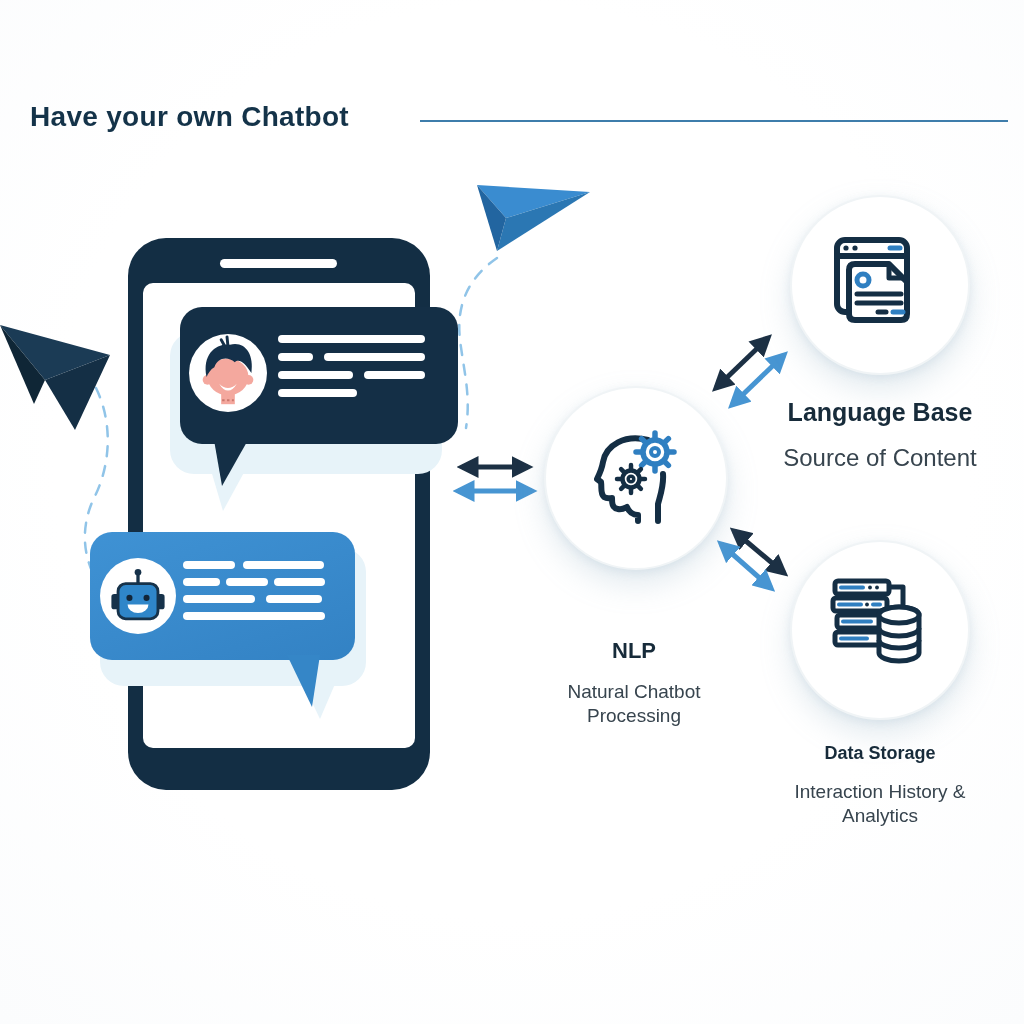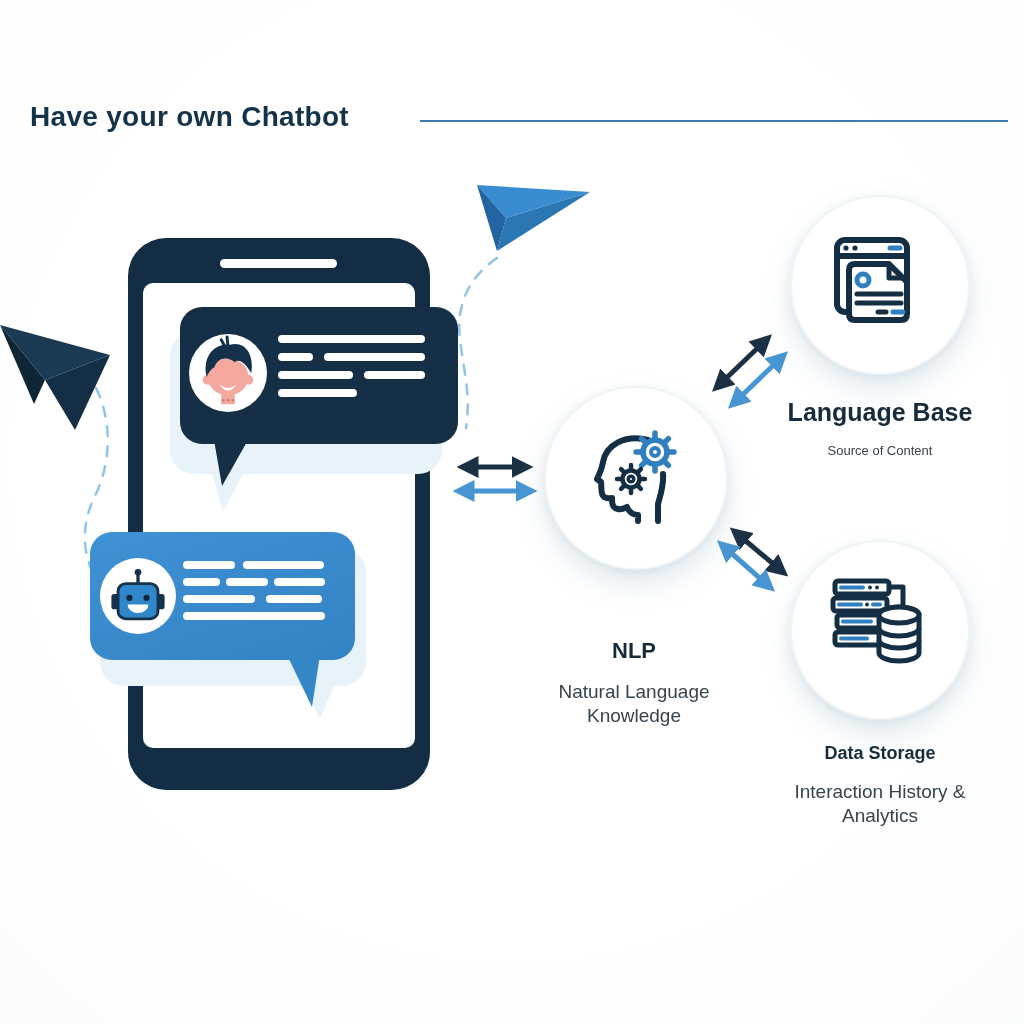--- a/index.html
+++ b/index.html
@@ -180,42 +180,42 @@
     </g>
 
     <g stroke="#142e44" stroke-width="4.5" stroke-linecap="round" fill="none">
       <circle cx="61" cy="67" r="8.5"></circle>
       <circle cx="61" cy="67" r="2.8" stroke-width="3.5"></circle>
       <path d="M70.5 67 L75 67 M67.7 73.7 L70.9 76.9 M61 76.5 L61 81 M54.3 73.7 L51.1 76.9 M51.5 67 L47 67 M54.3 60.3 L51.1 57.1 M61 57.5 L61 53 M67.7 60.3 L70.9 57.1"></path>
     </g>
   </svg>
   <div class="abs label-block" style="left:514px;top:592px;width:240px;">
     <div class="node-title" style="font-size:22px;margin-top:46px;">NLP</div>
-    <div class="node-sub" style="font-size:19px;width:180px;margin:16px auto 0;">Natural Language Knowledge</div>
+    <div class="node-sub" style="font-size:19px;width:180px;margin:16px auto 0;">Natural Chatbot Processing</div>
   </div>
 
   <div class="abs node-circle" style="left:790px;top:195px;width:176px;height:176px;"></div>
   <svg class="abs" style="left:823px;top:228px;" width="110" height="110" viewBox="0 0 110 110">
     <g fill="none" stroke="#142e44" stroke-width="6" stroke-linecap="round" stroke-linejoin="round">
       <rect x="14" y="12" width="70" height="72" rx="8"></rect>
       <path d="M14 28 H84"></path>
     </g>
     <circle cx="23" cy="20" r="2.6" fill="#142e44"></circle>
     <circle cx="32" cy="20" r="2.6" fill="#142e44"></circle>
     <path d="M67 20 H77" stroke="#2f7fc1" stroke-width="5" stroke-linecap="round"></path>
     <path d="M32 36 H66 L84 54 V86 Q84 92 78 92 H32 Q26 92 26 86 V42 Q26 36 32 36 Z" fill="#ffffff" stroke="#142e44" stroke-width="6" stroke-linejoin="round"></path>
     <path d="M66 36 V50 H84" fill="none" stroke="#142e44" stroke-width="5" stroke-linejoin="round"></path>
     <circle cx="40" cy="52" r="6" fill="none" stroke="#2f7fc1" stroke-width="5"></circle>
     <path d="M34 66 H78 M34 75 H78" stroke="#142e44" stroke-width="5" stroke-linecap="round"></path>
     <path d="M55 84 H63" stroke="#142e44" stroke-width="5" stroke-linecap="round"></path>
     <path d="M70 84 H80" stroke="#2f7fc1" stroke-width="5" stroke-linecap="round"></path>
   </svg>
   <div class="abs label-block" style="left:740px;top:398px;width:280px;">
     <div class="node-title" style="font-size:25px;">Language Base</div>
-    <div class="node-sub" style="font-size:13px;margin-top:16px;">Source of Content</div>
+    <div class="node-sub" style="font-size:24px;margin-top:16px;">Source of Content</div>
   </div>
 
   <div class="abs node-circle" style="left:790px;top:540px;width:176px;height:176px;"></div>
   <svg class="abs" style="left:823px;top:573px;" width="110" height="110" viewBox="0 0 110 110">
     <path d="M66 14 H80 V38" fill="none" stroke="#142e44" stroke-width="5" stroke-linejoin="round"></path>
     <g fill="#ffffff" stroke="#142e44" stroke-width="5" stroke-linejoin="round">
       <rect x="12" y="8" width="54" height="13" rx="3"></rect>
       <rect x="10" y="25" width="54" height="13" rx="3"></rect>
       <rect x="14" y="42" width="54" height="13" rx="3"></rect>
       <rect x="12" y="59" width="54" height="13" rx="3"></rect>

